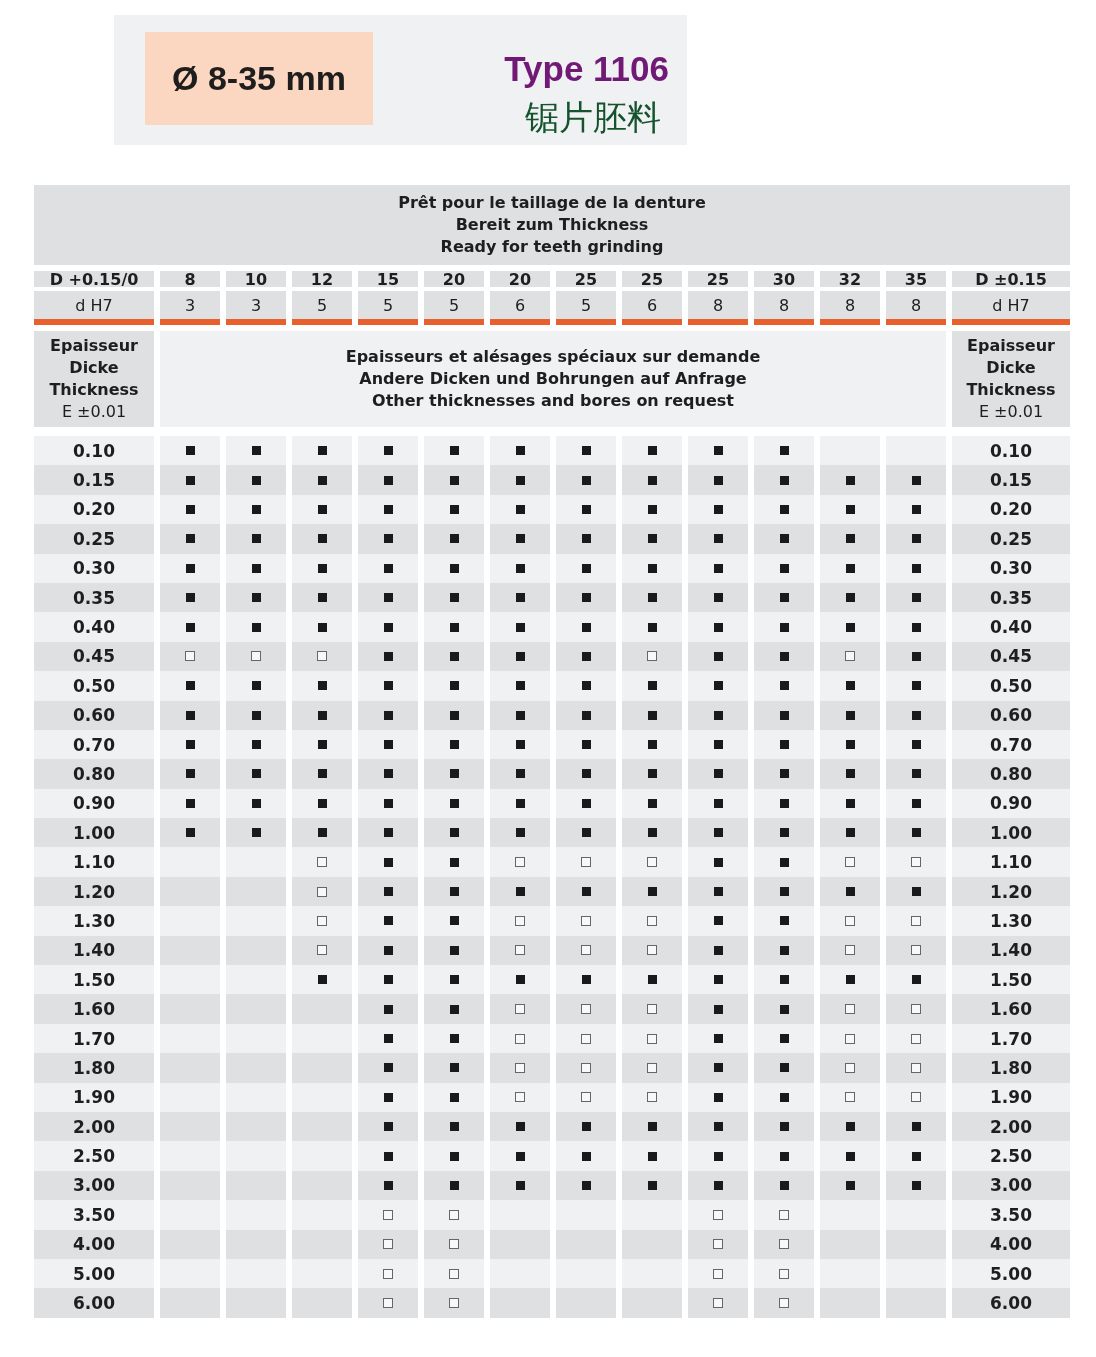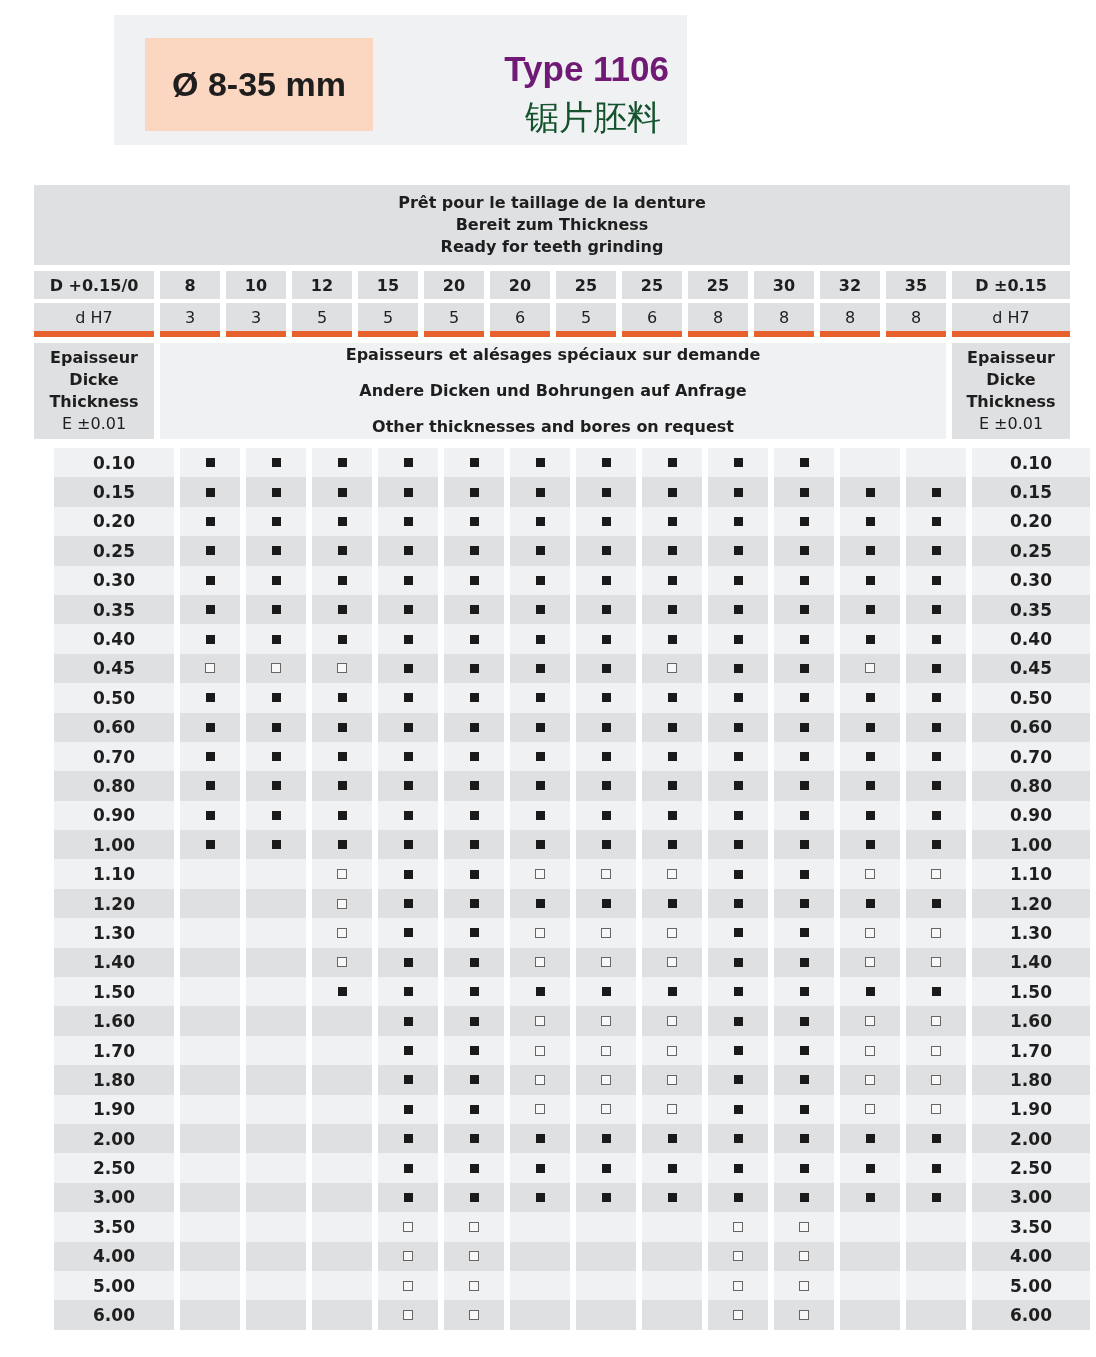--- a/index.html
+++ b/index.html
@@ -1,31 +1,31 @@
 <!DOCTYPE html>
 <html><head>
   <meta charset="utf-8">
   <style>
     html, body { margin: 0; padding: 0; background: #ffffff; }
     body { width: 1096px; height: 1357px; position: relative; font-family: "DejaVu Sans", sans-serif; color: #1e1e1e; overflow: hidden; }
     .header-box { position: absolute; left: 114px; top: 15px; width: 573px; height: 130px; background: #f0f1f3; }
-    .size-badge { position: absolute; left: 31px; top: 17px; width: 228px; height: 93px; background: #fbd6c0; display: flex; align-items: center; justify-content: center; font-family: "Liberation Sans", sans-serif; font-weight: bold; font-size: 34px; color: #1e1e1e; letter-spacing: 0px; margin-top: 6px; }
+    .size-badge { position: absolute; left: 31px; top: 17px; width: 228px; height: 93px; background: #fbd6c0; display: flex; align-items: center; justify-content: center; font-family: "Liberation Sans", sans-serif; font-weight: bold; font-size: 34px; color: #1e1e1e; letter-spacing: 0px; }
     .type-title { position: absolute; right: 18px; top: 34px; font-family: "Liberation Sans", sans-serif; font-weight: bold; font-size: 35px; color: #701a75; }
     .type-subtitle { position: absolute; right: 26px; top: 80px; font-family: "DejaVu Sans", sans-serif; font-size: 34px; color: #14532d; }
 
     .table { position: absolute; left: 34px; top: 185px; width: 1036px; }
     .banner { height: 80px; background: #dfe0e2; display: flex; flex-direction: column; align-items: center; justify-content: center; font-weight: bold; font-size: 16px; line-height: 22px; }
     .grid { display: grid; grid-template-columns: 120px repeat(12, 60px) 118px; column-gap: 6px; margin-top: 6px; }
-    .hcell { background: #dfe0e2; height: 28px; display: flex; align-items: center; justify-content: center; font-weight: bold; font-size: 16px; }
+    .hcell { background: #dfe0e2; height: 16px; display: flex; align-items: center; justify-content: center; font-weight: bold; font-size: 16px; }
     .hcell2 { background: #dfe0e2; height: 28px; display: flex; align-items: center; justify-content: center; font-size: 16px; margin-top: 4px; border-bottom: 6px solid #e8602c; }
     .note-row { display: grid; grid-template-columns: 120px 1fr 118px; column-gap: 6px; margin-top: 6px; height: 96px; }
     .thick-head { background: #dfe0e2; display: flex; flex-direction: column; align-items: center; justify-content: center; font-size: 16px; line-height: 22px; }
     .thick-head .b { font-weight: bold; }
-    .note-center { background: #f0f1f3; display: flex; flex-direction: column; align-items: center; justify-content: center; font-weight: bold; font-size: 16px; line-height: 22px; gap: 14px; }
-    .rows { margin-top: 9px; margin-left: 20px; }
+    .note-center { background: #f0f1f3; display: flex; flex-direction: column; align-items: center; justify-content: center; font-weight: bold; font-size: 16px; line-height: 22px; }
+    .rows { margin-top: 9px; }
     .drow { display: grid; grid-template-columns: 120px repeat(12, 60px) 118px; column-gap: 6px; height: 29.4px; }
     .drow > div { display: flex; align-items: center; justify-content: center; }
     .drow.odd > div { background: #f0f1f3; }
     .drow.even > div { background: #dfe0e2; }
     .tval { font-weight: bold; font-size: 17px; }
     .mark-f { width: 9px; height: 9px; background: #1a1a1a; display: inline-block; }
     .mark-o { width: 8px; height: 8px; border: 1px solid #666; background: #f8f8f8; display: inline-block; }
   </style>
 </head>
 <body>

